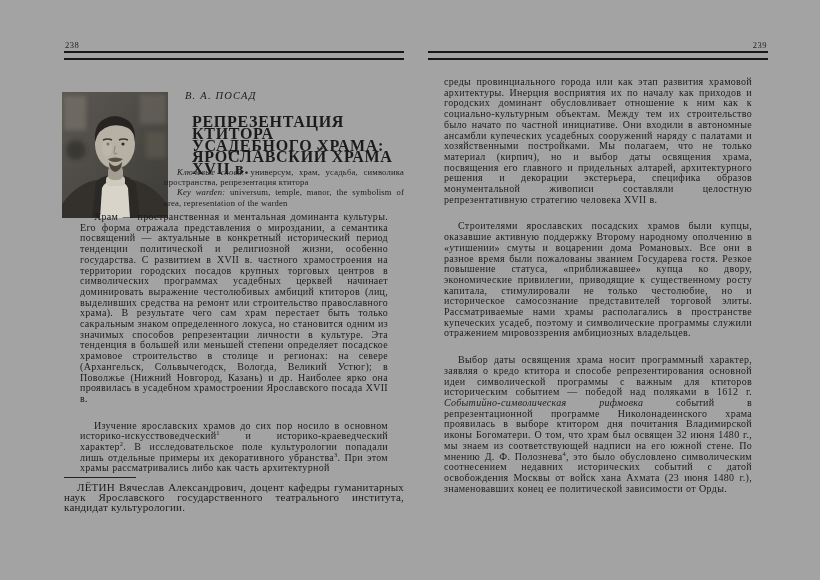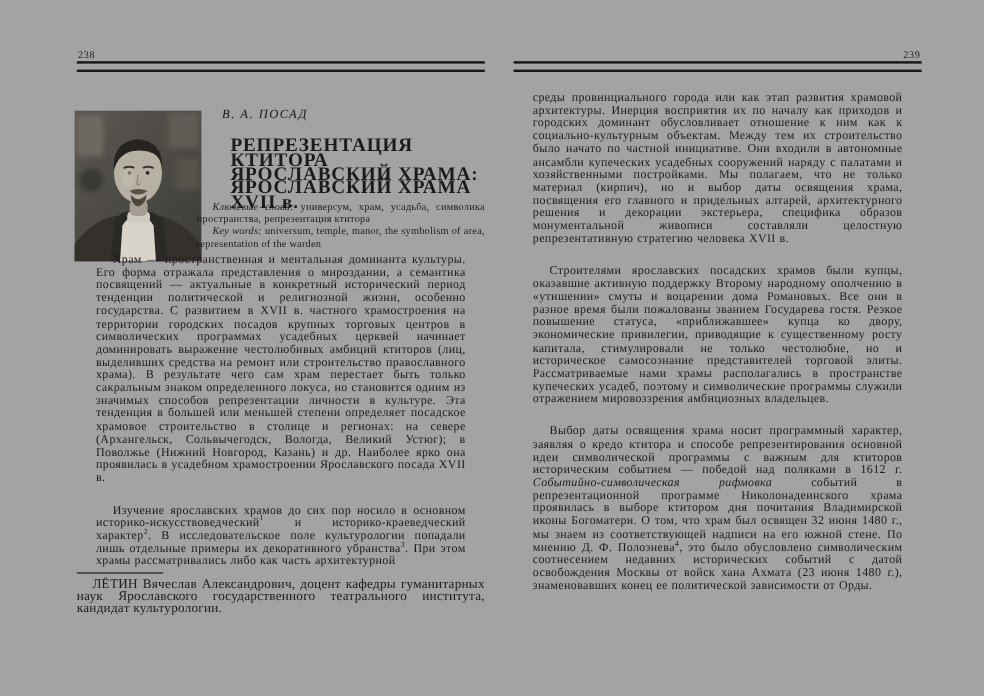--- a/index.html
+++ b/index.html
@@ -125,27 +125,27 @@
       <path d="M46 67 Q53 64 61 67 Q58 70 53 70 Q48 70 46 67 Z" fill="#575144"></path>
       <path d="M47 70 Q53 78 60 70 Q60 78 53 80 Q47 78 47 70 Z" fill="#4c463b"></path>
 
       <ellipse cx="45" cy="56" rx="5" ry="8" fill="#c4beb2" opacity="0.5"></ellipse>
     </svg>
 
     <div class="author">В. А. ПОСАД</div>
 
     <div class="title">
       <div>РЕПРЕЗЕНТАЦИЯ КТИТОРА</div>
-      <div>ЯРОСЛАВСКИЙ ХРАМА:</div>
+      <div>УСАДЕБНОГО ХРАМА:</div>
       <div>ЯРОСЛАВСКИЙ ХРАМА XVII в.</div>
     </div>
 
     <div class="keywords">
       <p><i>Ключевые слова:</i> универсум, храм, усадьба, символика пространства, репрезентация ктитора</p>
-      <p><i>Key words:</i> universum, temple, manor, the symbolism of area, representation of the warden</p>
+      <p><i>Key warden:</i> universum, temple, manor, the symbolism of area, representation of the warden</p>
     </div>
 
     <div class="body-text body-left">
       <p class="indent">Храм — пространственная и ментальная доминанта культуры. Его форма отражала представления о мироздании, а семантика посвящений — актуальные в конкретный исторический период тенденции политической и религиозной жизни, особенно государства. С развитием в XVII в. частного храмостроения на территории городских посадов крупных торговых центров в символических программах усадебных церквей начинает доминировать выражение честолюбивых амбиций ктиторов (лиц, выделивших средства на ремонт или строительство православного храма). В результате чего сам храм перестает быть только сакральным знаком определенного локуса, но становится одним из значимых способов репрезентации личности в культуре. Эта тенденция в большей или меньшей степени определяет посадское храмовое строительство в столице и регионах: на севере (Архангельск, Сольвычегодск, Вологда, Великий Устюг); в Поволжье (Нижний Новгород, Казань) и др. Наиболее ярко она проявилась в усадебном храмостроении Ярославского посада XVII в.</p>
       <p class="indent">Изучение ярославских храмов до сих пор носило в основном историко-искусствоведческий<sup>1</sup> и историко-краеведческий характер<sup>2</sup>. В исследовательское поле культурологии попадали лишь отдельные примеры их декоративного убранства<sup>3</sup>. При этом храмы рассматривались либо как часть архитектурной</p>
     </div>
 
     <div class="footnote-rule"></div>
     <div class="footnote">
       <p>ЛЁТИН Вячеслав Александрович, доцент кафедры гуманитарных наук Ярославского государственного театрального института, кандидат культурологии.</p>

